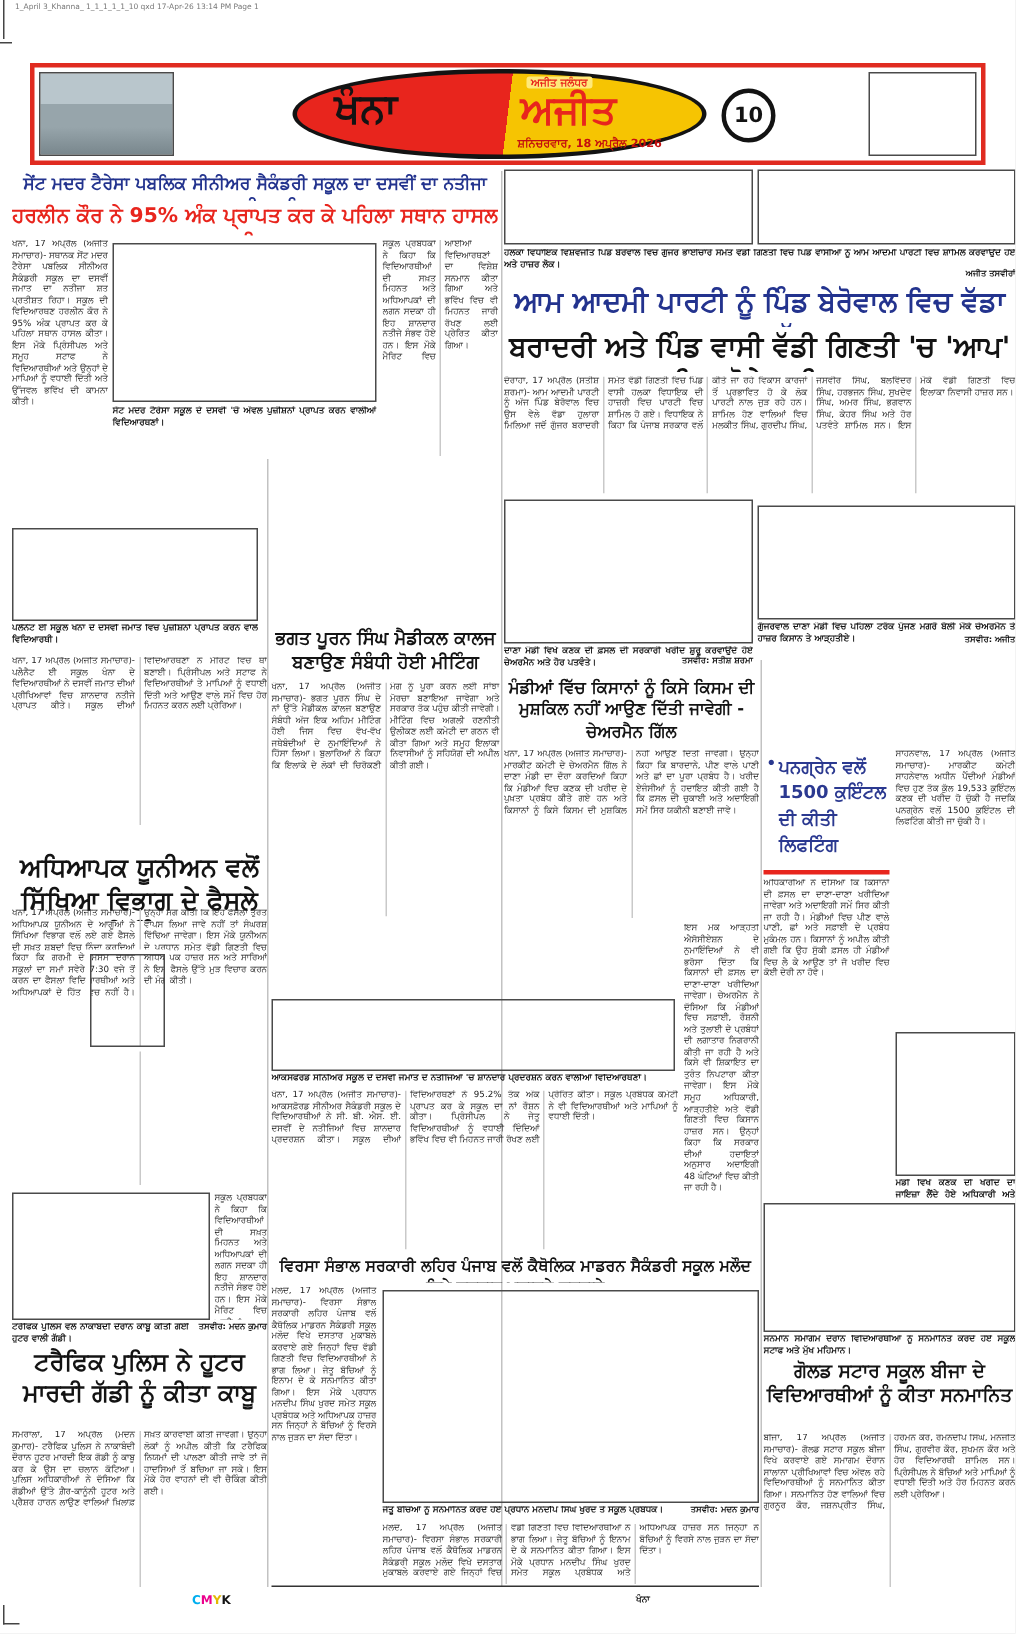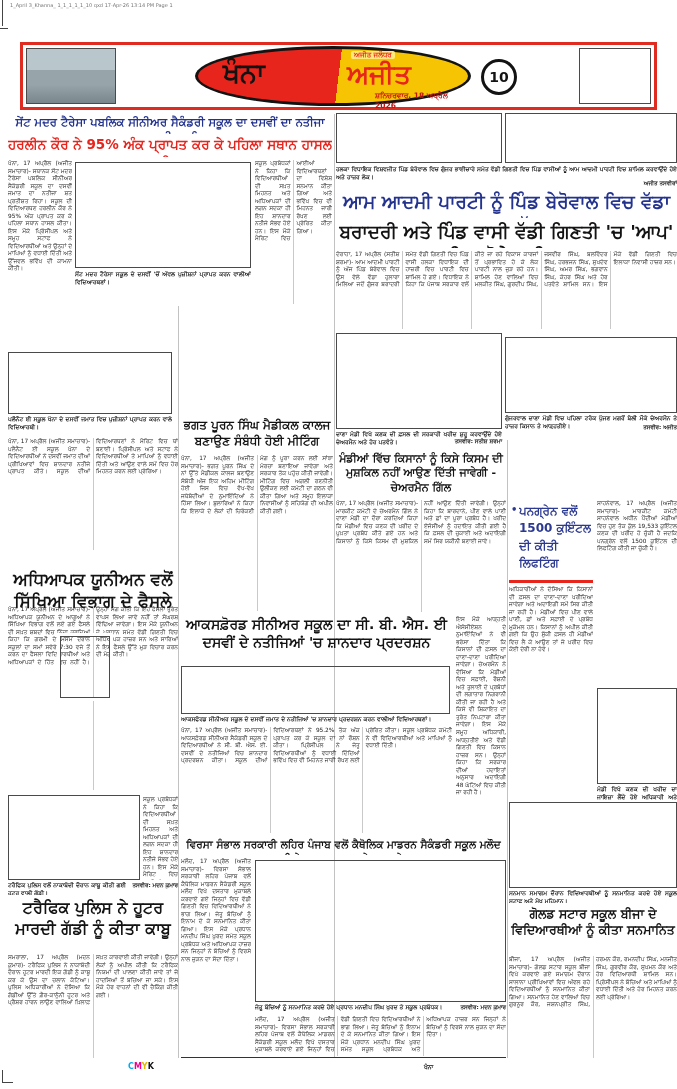--- a/index.html
+++ b/index.html
@@ -62,21 +62,21 @@
 
   <div class="abs diamonds" style="left:20px;top:42px;width:631px;height:62px;border:3px solid #e02b20;">
     <div class="abs photo ph-flood" style="left:3px;top:3px;width:90px;height:56px;"></div>
     <div class="abs photo ph-temple" style="right:3px;top:3px;width:72px;height:56px;"></div>
 
     <div class="abs" style="left:172px;top:1px;width:276px;height:60px;background:#131313;border-radius:50%;">
       <div class="abs" style="left:3px;top:3px;right:3px;bottom:3px;border-radius:50%;background:linear-gradient(97deg,#e8251d 0 52%,#f6c402 52%);"></div>
       <div class="abs b outline-w" style="left:28px;top:11px;font-size:27px;color:#131313;">ਖੰਨਾ</div>
       <div class="abs b" style="left:156px;top:5px;font-size:7px;color:#e8251d;background:#ffe97a;padding:0 3px;border-radius:2px;">ਅਜੀਤ ਜਲੰਧਰ</div>
       <div class="abs b outline-k" style="left:152px;top:13px;font-size:26px;color:#e8251d;">ਅਜੀਤ</div>
-      <div class="abs b" style="left:150px;top:45px;font-size:7.5px;color:#c40f0f;margin-left:30px;">ਸ਼ਨਿਚਰਵਾਰ, 18 ਅਪ੍ਰੈਲ 2026</div>
+      <div class="abs b" style="left:150px;top:45px;font-size:7.5px;color:#c40f0f;">ਸ਼ਨਿਚਰਵਾਰ, 18 ਅਪ੍ਰੈਲ 2026</div>
     </div>
 
     <div class="abs b c" style="left:458px;top:14px;width:30px;height:30px;border-radius:50%;background:#fff;border:3px solid #131313;font-size:14px;line-height:30px;color:#131313;">10</div>
   </div>
 
   <div class="abs vrule" style="left:178px;top:306px;height:752px;"></div>
   <div class="abs vrule" style="left:334px;top:114px;height:944px;"></div>
   <div class="abs vrule" style="left:507px;top:440px;height:618px;"></div>
   <div class="abs" style="left:181px;top:1057px;width:325px;height:1px;background:#333;"></div>
 
@@ -120,21 +120,20 @@
   <div class="abs cap" style="left:8px;top:416px;width:164px;height:18px;">ਪਲੈਨੈਟ ਈ ਸਕੂਲ ਖੰਨਾ ਦੇ ਦਸਵੀਂ ਜਮਾਤ ਵਿਚ ਪੁਜ਼ੀਸ਼ਨਾਂ ਪ੍ਰਾਪਤ ਕਰਨ ਵਾਲੇ ਵਿਦਿਆਰਥੀ।</div>
   <div class="abs bodytxt cols2" style="left:8px;top:438px;width:170px;height:112px;">ਖੰਨਾ, 17 ਅਪ੍ਰੈਲ (ਅਜੀਤ ਸਮਾਚਾਰ)- ਪਲੈਨੈਟ ਈ ਸਕੂਲ ਖੰਨਾ ਦੇ ਵਿਦਿਆਰਥੀਆਂ ਨੇ ਦਸਵੀਂ ਜਮਾਤ ਦੀਆਂ ਪ੍ਰੀਖਿਆਵਾਂ ਵਿਚ ਸ਼ਾਨਦਾਰ ਨਤੀਜੇ ਪ੍ਰਾਪਤ ਕੀਤੇ। ਸਕੂਲ ਦੀਆਂ ਵਿਦਿਆਰਥਣਾਂ ਨੇ ਮੈਰਿਟ ਵਿਚ ਥਾਂ ਬਣਾਈ। ਪ੍ਰਿੰਸੀਪਲ ਅਤੇ ਸਟਾਫ ਨੇ ਵਿਦਿਆਰਥੀਆਂ ਤੇ ਮਾਪਿਆਂ ਨੂੰ ਵਧਾਈ ਦਿੱਤੀ ਅਤੇ ਆਉਣ ਵਾਲੇ ਸਮੇਂ ਵਿਚ ਹੋਰ ਮਿਹਨਤ ਕਰਨ ਲਈ ਪ੍ਰੇਰਿਆ।</div>
 
   <div class="abs hl c" style="left:181px;top:418px;width:152px;height:34px;font-size:12px;color:#131313;">ਭਗਤ ਪੂਰਨ ਸਿੰਘ ਮੈਡੀਕਲ ਕਾਲਜ ਬਣਾਉਣ ਸੰਬੰਧੀ ਹੋਈ ਮੀਟਿੰਗ</div>
   <div class="abs bodytxt cols2" style="left:181px;top:455px;width:152px;height:156px;">ਖੰਨਾ, 17 ਅਪ੍ਰੈਲ (ਅਜੀਤ ਸਮਾਚਾਰ)- ਭਗਤ ਪੂਰਨ ਸਿੰਘ ਦੇ ਨਾਂ ਉੱਤੇ ਮੈਡੀਕਲ ਕਾਲਜ ਬਣਾਉਣ ਸੰਬੰਧੀ ਅੱਜ ਇਕ ਅਹਿਮ ਮੀਟਿੰਗ ਹੋਈ ਜਿਸ ਵਿਚ ਵੱਖ-ਵੱਖ ਜਥੇਬੰਦੀਆਂ ਦੇ ਨੁਮਾਇੰਦਿਆਂ ਨੇ ਹਿੱਸਾ ਲਿਆ। ਬੁਲਾਰਿਆਂ ਨੇ ਕਿਹਾ ਕਿ ਇਲਾਕੇ ਦੇ ਲੋਕਾਂ ਦੀ ਚਿਰੋਕਣੀ ਮੰਗ ਨੂੰ ਪੂਰਾ ਕਰਨ ਲਈ ਸਾਂਝਾ ਮੋਰਚਾ ਬਣਾਇਆ ਜਾਵੇਗਾ ਅਤੇ ਸਰਕਾਰ ਤੱਕ ਪਹੁੰਚ ਕੀਤੀ ਜਾਵੇਗੀ। ਮੀਟਿੰਗ ਵਿਚ ਅਗਲੀ ਰਣਨੀਤੀ ਉਲੀਕਣ ਲਈ ਕਮੇਟੀ ਦਾ ਗਠਨ ਵੀ ਕੀਤਾ ਗਿਆ ਅਤੇ ਸਮੂਹ ਇਲਾਕਾ ਨਿਵਾਸੀਆਂ ਨੂੰ ਸਹਿਯੋਗ ਦੀ ਅਪੀਲ ਕੀਤੀ ਗਈ।</div>
 
   <div class="abs hl c" style="left:8px;top:556px;width:170px;height:46px;font-size:17px;color:#131313;margin-top:12px;">ਅਧਿਆਪਕ ਯੂਨੀਅਨ ਵਲੋਂ ਸਿੱਖਿਆ ਵਿਭਾਗ ਦੇ ਫੈਸਲੇ ਦੀ ਨਿੰਦਾ</div>
   <div class="abs bodytxt cols2" style="left:8px;top:606px;width:170px;height:184px;">ਖੰਨਾ, 17 ਅਪ੍ਰੈਲ (ਅਜੀਤ ਸਮਾਚਾਰ)- ਅਧਿਆਪਕ ਯੂਨੀਅਨ ਦੇ ਆਗੂਆਂ ਨੇ ਸਿੱਖਿਆ ਵਿਭਾਗ ਵਲੋਂ ਲਏ ਗਏ ਫੈਸਲੇ ਦੀ ਸਖ਼ਤ ਸ਼ਬਦਾਂ ਵਿਚ ਨਿੰਦਾ ਕਰਦਿਆਂ ਕਿਹਾ ਕਿ ਗਰਮੀ ਦੇ ਮੌਸਮ ਦੌਰਾਨ ਸਕੂਲਾਂ ਦਾ ਸਮਾਂ ਸਵੇਰੇ 7:30 ਵਜੇ ਤੋਂ ਕਰਨ ਦਾ ਫੈਸਲਾ ਵਿਦਿਆਰਥੀਆਂ ਅਤੇ ਅਧਿਆਪਕਾਂ ਦੇ ਹਿੱਤ ਵਿਚ ਨਹੀਂ ਹੈ। ਉਨ੍ਹਾਂ ਮੰਗ ਕੀਤੀ ਕਿ ਇਹ ਫੈਸਲਾ ਤੁਰੰਤ ਵਾਪਸ ਲਿਆ ਜਾਵੇ ਨਹੀਂ ਤਾਂ ਸੰਘਰਸ਼ ਵਿੱਢਿਆ ਜਾਵੇਗਾ। ਇਸ ਮੌਕੇ ਯੂਨੀਅਨ ਦੇ ਪ੍ਰਧਾਨ ਸਮੇਤ ਵੱਡੀ ਗਿਣਤੀ ਵਿਚ ਅਧਿਆਪਕ ਹਾਜ਼ਰ ਸਨ ਅਤੇ ਸਾਰਿਆਂ ਨੇ ਇਸ ਫੈਸਲੇ ਉੱਤੇ ਮੁੜ ਵਿਚਾਰ ਕਰਨ ਦੀ ਮੰਗ ਕੀਤੀ।</div>
   <div class="abs photo ph-portrait" style="left:60px;top:636px;width:50px;height:62px;outline:3px solid #fff;"></div>
 
-  <div class="abs hl c" style="left:181px;top:615px;width:271px;height:50px;font-size:14px;color:#131313;">ਆਕਸਫ਼ੋਰਡ ਸੀਨੀਅਰ ਸਕੂਲ ਦਾ ਸੀ. ਬੀ. ਐਸ. ਈ ਦਸਵੀਂ ਦੇ ਨਤੀਜਿਆਂ 'ਚ ਸ਼ਾਨਦਾਰ ਪ੍ਰਦਰਸ਼ਨ</div>
   <div class="abs photo ph-students2" style="left:181px;top:666px;width:269px;height:48px;"></div>
   <div class="abs cap" style="left:181px;top:716px;width:269px;height:9px;">ਆਕਸਫੋਰਡ ਸੀਨੀਅਰ ਸਕੂਲ ਦੇ ਦਸਵੀਂ ਜਮਾਤ ਦੇ ਨਤੀਜਿਆਂ 'ਚ ਸ਼ਾਨਦਾਰ ਪ੍ਰਦਰਸ਼ਨ ਕਰਨ ਵਾਲੀਆਂ ਵਿਦਿਆਰਥਣਾਂ।</div>
   <div class="abs bodytxt cols3" style="left:181px;top:727px;width:271px;height:106px;">ਖੰਨਾ, 17 ਅਪ੍ਰੈਲ (ਅਜੀਤ ਸਮਾਚਾਰ)- ਆਕਸਫ਼ੋਰਡ ਸੀਨੀਅਰ ਸੈਕੰਡਰੀ ਸਕੂਲ ਦੇ ਵਿਦਿਆਰਥੀਆਂ ਨੇ ਸੀ. ਬੀ. ਐਸ. ਈ. ਦਸਵੀਂ ਦੇ ਨਤੀਜਿਆਂ ਵਿਚ ਸ਼ਾਨਦਾਰ ਪ੍ਰਦਰਸ਼ਨ ਕੀਤਾ। ਸਕੂਲ ਦੀਆਂ ਵਿਦਿਆਰਥਣਾਂ ਨੇ 95.2% ਤੱਕ ਅੰਕ ਪ੍ਰਾਪਤ ਕਰ ਕੇ ਸਕੂਲ ਦਾ ਨਾਂ ਰੌਸ਼ਨ ਕੀਤਾ। ਪ੍ਰਿੰਸੀਪਲ ਨੇ ਜੇਤੂ ਵਿਦਿਆਰਥੀਆਂ ਨੂੰ ਵਧਾਈ ਦਿੰਦਿਆਂ ਭਵਿੱਖ ਵਿਚ ਵੀ ਮਿਹਨਤ ਜਾਰੀ ਰੱਖਣ ਲਈ ਪ੍ਰੇਰਿਤ ਕੀਤਾ। ਸਕੂਲ ਪ੍ਰਬੰਧਕ ਕਮੇਟੀ ਨੇ ਵੀ ਵਿਦਿਆਰਥੀਆਂ ਅਤੇ ਮਾਪਿਆਂ ਨੂੰ ਵਧਾਈ ਦਿੱਤੀ।</div>
 
   <div class="abs hl c" style="left:181px;top:838px;width:325px;height:17px;font-size:10.5px;color:#131313;">ਵਿਰਸਾ ਸੰਭਾਲ ਸਰਕਾਰੀ ਲਹਿਰ ਪੰਜਾਬ ਵਲੋਂ ਕੈਥੋਲਿਕ ਮਾਡਰਨ ਸੈਕੰਡਰੀ ਸਕੂਲ ਮਲੌਦ ਵਿਖੇ ਦਸਤਾਰ ਮੁਕਾਬਲੇ ਕਰਵਾਏ</div>
   <div class="abs bodytxt" style="left:181px;top:858px;width:70px;height:198px;">ਮਲੌਦ, 17 ਅਪ੍ਰੈਲ (ਅਜੀਤ ਸਮਾਚਾਰ)- ਵਿਰਸਾ ਸੰਭਾਲ ਸਰਕਾਰੀ ਲਹਿਰ ਪੰਜਾਬ ਵਲੋਂ ਕੈਥੋਲਿਕ ਮਾਡਰਨ ਸੈਕੰਡਰੀ ਸਕੂਲ ਮਲੌਦ ਵਿਖੇ ਦਸਤਾਰ ਮੁਕਾਬਲੇ ਕਰਵਾਏ ਗਏ ਜਿਨ੍ਹਾਂ ਵਿਚ ਵੱਡੀ ਗਿਣਤੀ ਵਿਚ ਵਿਦਿਆਰਥੀਆਂ ਨੇ ਭਾਗ ਲਿਆ। ਜੇਤੂ ਬੱਚਿਆਂ ਨੂੰ ਇਨਾਮ ਦੇ ਕੇ ਸਨਮਾਨਿਤ ਕੀਤਾ ਗਿਆ। ਇਸ ਮੌਕੇ ਪ੍ਰਧਾਨ ਮਨਦੀਪ ਸਿੰਘ ਖੁਰਦ ਸਮੇਤ ਸਕੂਲ ਪ੍ਰਬੰਧਕ ਅਤੇ ਅਧਿਆਪਕ ਹਾਜ਼ਰ ਸਨ ਜਿਨ੍ਹਾਂ ਨੇ ਬੱਚਿਆਂ ਨੂੰ ਵਿਰਸੇ ਨਾਲ ਜੁੜਨ ਦਾ ਸੱਦਾ ਦਿੱਤਾ।</div>
   <div class="abs photo ph-warm" style="left:255px;top:860px;width:251px;height:142px;"></div>
   <div class="abs cap" style="left:255px;top:1004px;width:200px;height:10px;">ਜੇਤੂ ਬੱਚਿਆਂ ਨੂੰ ਸਨਮਾਨਿਤ ਕਰਦੇ ਹੋਏ ਪ੍ਰਧਾਨ ਮਨਦੀਪ ਸਿੰਘ ਖੁਰਦ ਤੇ ਸਕੂਲ ਪ੍ਰਬੰਧਕ।</div>
   <div class="abs credit" style="left:458px;top:1004px;width:48px;height:8px;">ਤਸਵੀਰ: ਮਦਨ ਕੁਮਾਰ</div>
   <div class="abs bodytxt cols3" style="left:255px;top:1016px;width:251px;height:40px;">ਮਲੌਦ, 17 ਅਪ੍ਰੈਲ (ਅਜੀਤ ਸਮਾਚਾਰ)- ਵਿਰਸਾ ਸੰਭਾਲ ਸਰਕਾਰੀ ਲਹਿਰ ਪੰਜਾਬ ਵਲੋਂ ਕੈਥੋਲਿਕ ਮਾਡਰਨ ਸੈਕੰਡਰੀ ਸਕੂਲ ਮਲੌਦ ਵਿਖੇ ਦਸਤਾਰ ਮੁਕਾਬਲੇ ਕਰਵਾਏ ਗਏ ਜਿਨ੍ਹਾਂ ਵਿਚ ਵੱਡੀ ਗਿਣਤੀ ਵਿਚ ਵਿਦਿਆਰਥੀਆਂ ਨੇ ਭਾਗ ਲਿਆ। ਜੇਤੂ ਬੱਚਿਆਂ ਨੂੰ ਇਨਾਮ ਦੇ ਕੇ ਸਨਮਾਨਿਤ ਕੀਤਾ ਗਿਆ। ਇਸ ਮੌਕੇ ਪ੍ਰਧਾਨ ਮਨਦੀਪ ਸਿੰਘ ਖੁਰਦ ਸਮੇਤ ਸਕੂਲ ਪ੍ਰਬੰਧਕ ਅਤੇ ਅਧਿਆਪਕ ਹਾਜ਼ਰ ਸਨ ਜਿਨ੍ਹਾਂ ਨੇ ਬੱਚਿਆਂ ਨੂੰ ਵਿਰਸੇ ਨਾਲ ਜੁੜਨ ਦਾ ਸੱਦਾ ਦਿੱਤਾ।</div>

